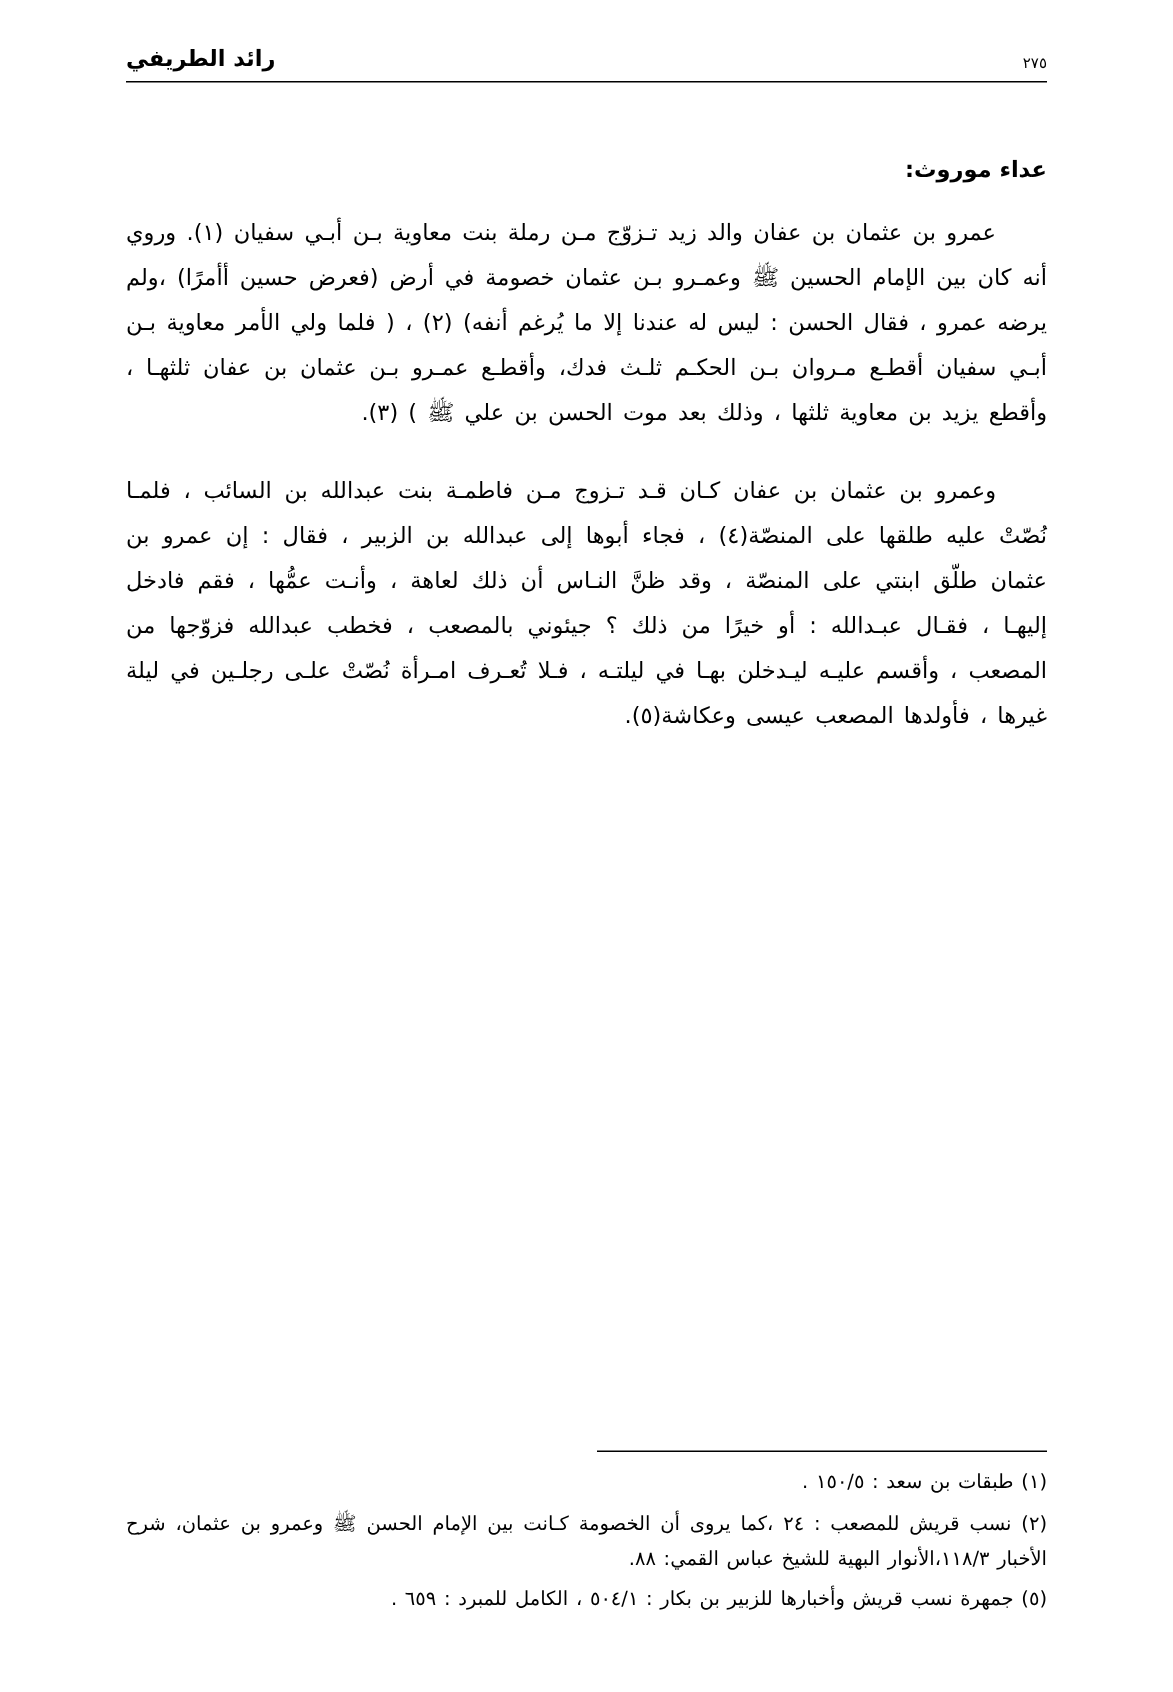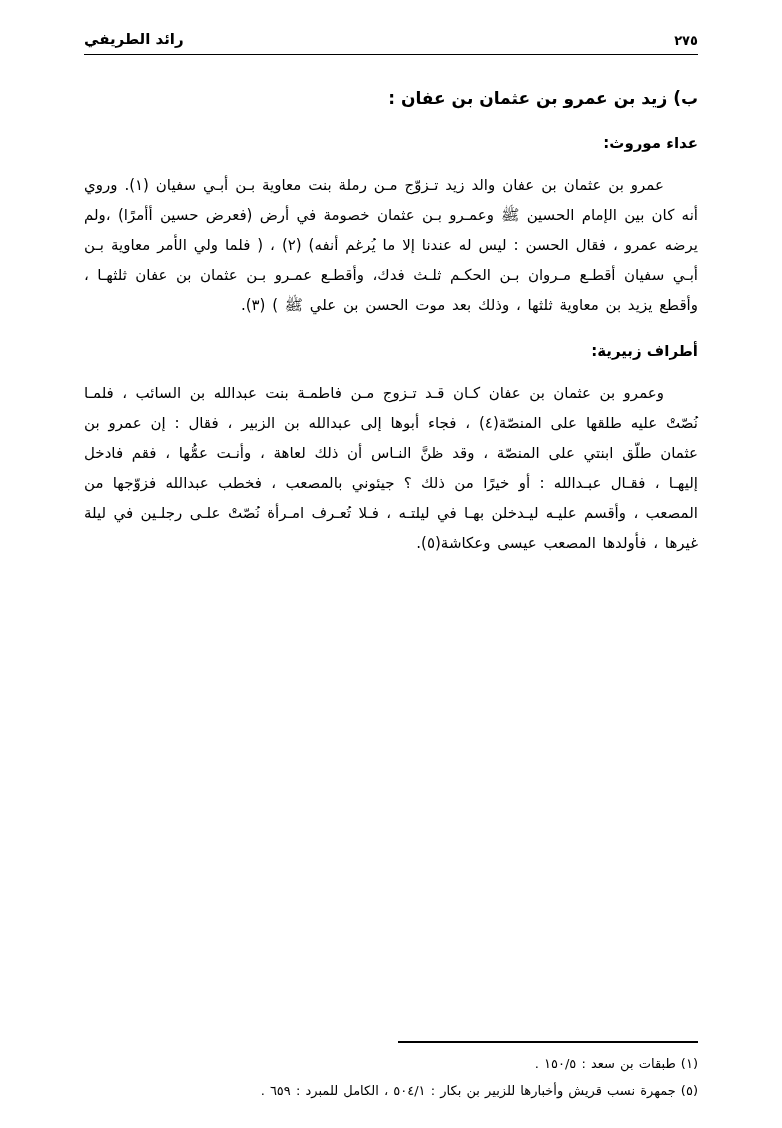--- a/index.html
+++ b/index.html
@@ -33,22 +33,22 @@
     display: flex;
     flex-direction: row-reverse;
     justify-content: space-between;
     align-items: flex-end;
     font-size: 15px;
     font-weight: bold;
     padding-bottom: 6px;
     border-bottom: 1.5px solid #000;
   }
   .header .page-num {
-    font-size: 13px;
-    font-weight: bold;
+    font-size: 10px;
+    font-weight: normal;
     letter-spacing: 1px;
   }
   .header .author {
     font-size: 15px;
     font-weight: bold;
   }
 
   
   .content {
     position: absolute;
@@ -81,21 +81,21 @@
     letter-spacing: 0.2px;
     word-spacing: 2px;
   }
   p.para.indent {
     text-indent: 34px;
   }
 
   
   .footnotes {
     position: absolute;
-    bottom: 20px;
+    bottom: 44px;
     right: 84px;
     left: 84px;
   }
   .fn-rule {
     width: 300px;
     height: 1.2px;
     background: #000;
     margin: 0 0 10px auto;
   }
   .fn-item {
@@ -112,29 +112,28 @@
 
 <div class="page">
 
   <div class="header">
     <span class="author">رائد الطريفي</span>
     <span class="page-num">٢٧٥</span>
   </div>
 
   <div class="content">
 
-    <h1 class="section-title">ب) زيد بن عمرو بن عثمان بن عفان :</h1>
 
     <h2 class="sub-title">عداء موروث:</h2>
     <p class="para indent">عمرو بن عثمان بن عفان والد زيد تـزوّج مـن رملة بنت معاوية بـن أبـي سفيان (١). وروي أنه كان بين الإمام الحسين ﷺ وعمـرو بـن عثمان خصومة في أرض (فعرض حسين أأمرًا) ،ولم يرضه عمرو ، فقال الحسن : ليس له عندنا إلا ما يُرغم أنفه) (٢) ، ( فلما ولي الأمر معاوية بـن أبـي سفيان أقطـع مـروان بـن الحكـم ثلـث فدك، وأقطـع عمـرو بـن عثمان بن عفان ثلثهـا ، وأقطع يزيد بن معاوية ثلثها ، وذلك بعد موت الحسن بن علي ﷺ ) (٣).</p>
 
-    <h2 class="sub-title">أطراف زبيرية:</h2>
     <p class="para indent">وعمرو بن عثمان بن عفان كـان قـد تـزوج مـن فاطمـة بنت عبدالله بن السائب ، فلمـا نُصّتْ عليه طلقها على المنصّة(٤) ، فجاء أبوها إلى عبدالله بن الزبير ، فقال : إن عمرو بن عثمان طلّق ابنتي على المنصّة ، وقد ظنَّ النـاس أن ذلك لعاهة ، وأنـت عمُّها ، فقم فادخل إليهـا ، فقـال عبـدالله : أو خيرًا من ذلك ؟ جيئوني بالمصعب ، فخطب عبدالله فزوّجها من المصعب ، وأقسم عليـه ليـدخلن بهـا في ليلتـه ، فـلا تُعـرف امـرأة نُصّتْ علـى رجلـين في ليلة غيرها ، فأولدها المصعب عيسى وعكاشة(٥).</p>
 
   </div>
 
   <div class="footnotes">
     <div class="fn-rule"></div>
     <p class="fn-item">(١) طبقات بن سعد : ١٥٠/٥ .</p>
+    <p class="fn-item">(٢) نسب قريش للمصعب : ٢٤ ،كما يروى أن الخصومة كـانت بين الإمام الحسن ﷺ وعمرو بن عثمان، شرح الأخبار ١١٨/٣،الأنوار البهية للشيخ عباس القمي: ٨٨.</p>
     <p class="fn-item">(٥) جمهرة نسب قريش وأخبارها للزبير بن بكار : ٥٠٤/١ ، الكامل للمبرد : ٦٥٩ .</p>
   </div>
 
 </div>
 
 </body></html>

